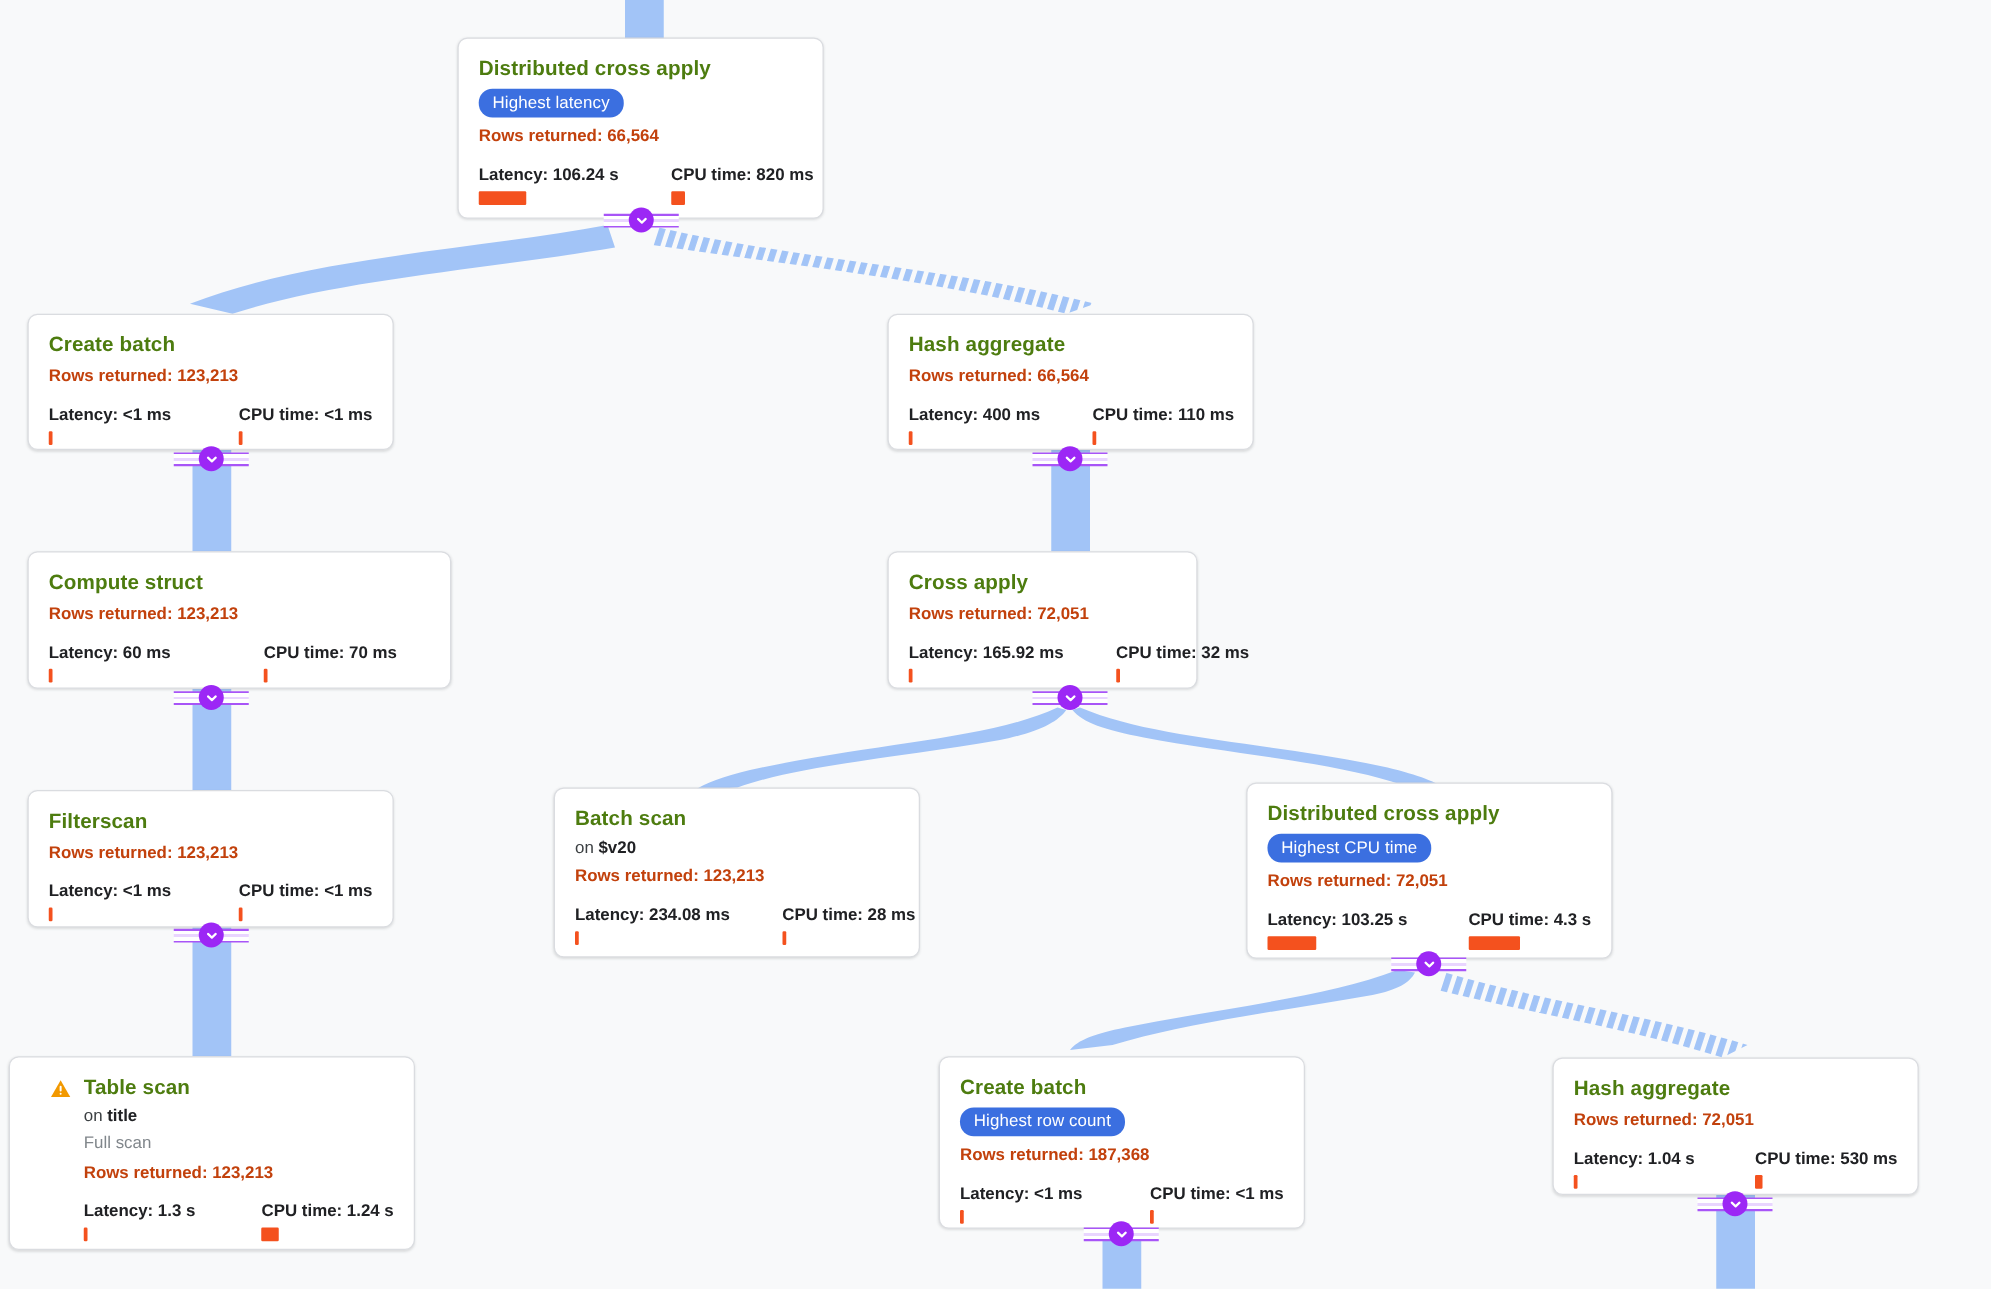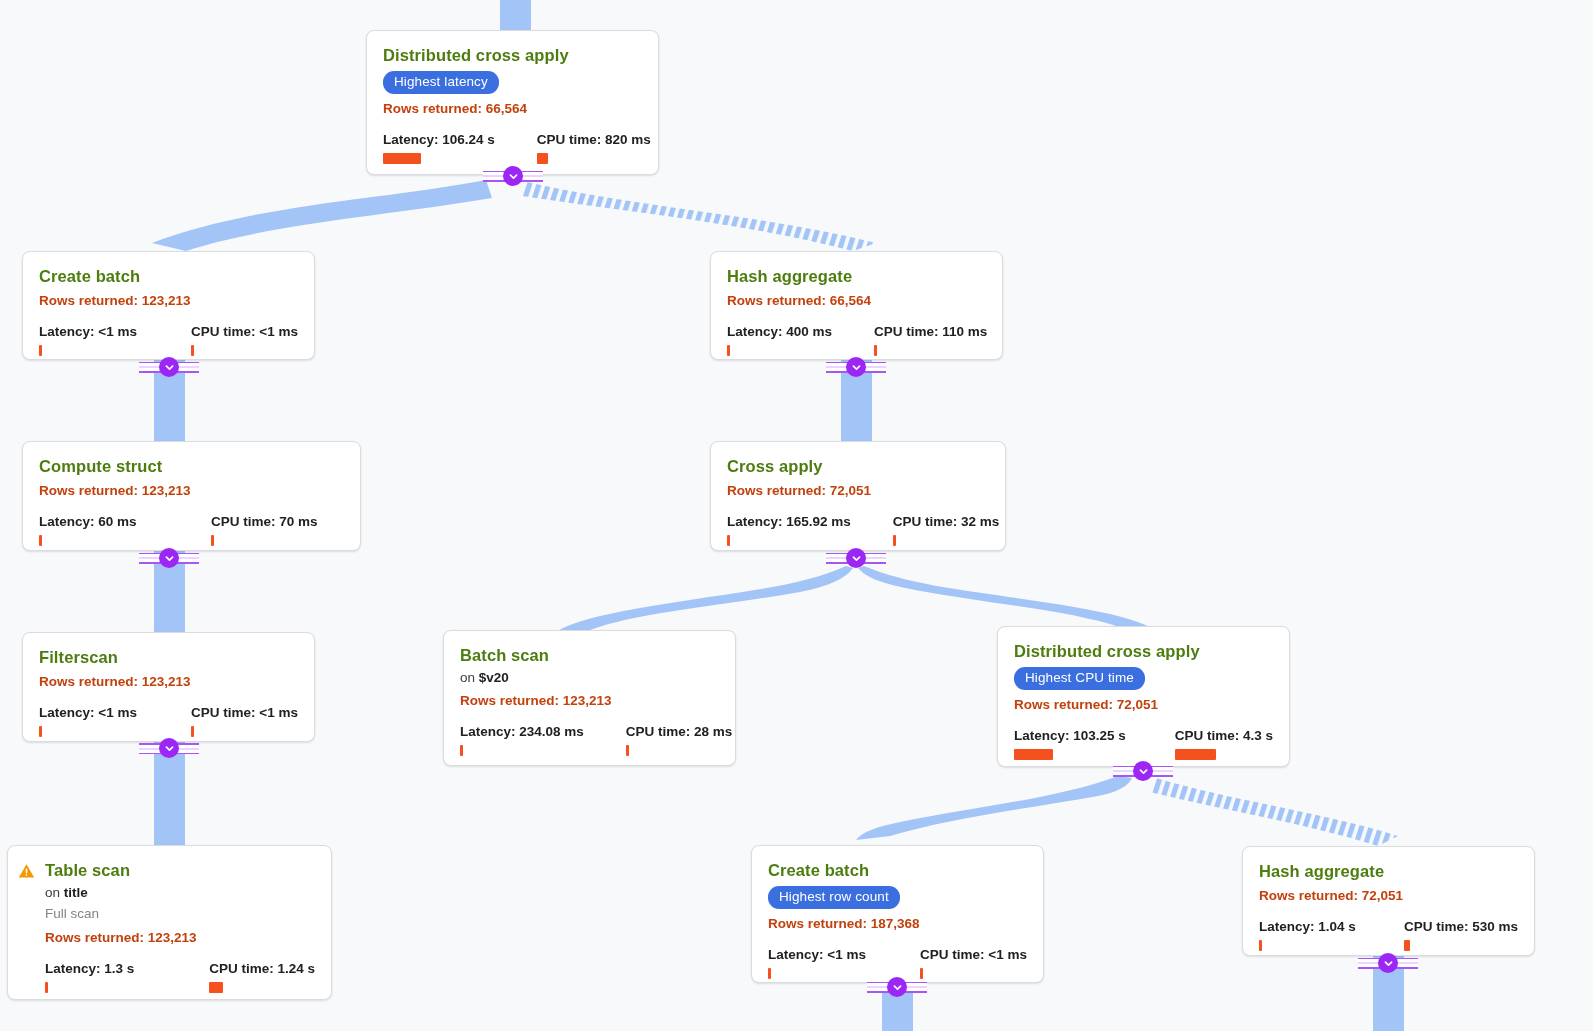--- a/index.html
+++ b/index.html
@@ -32,21 +32,21 @@
   .node {
     position: absolute;
     box-sizing: border-box;
     background: #ffffff;
     border: 1px solid #dadce0;
     border-radius: 8px;
     padding: 14px 16px 16px 16px;
     box-shadow: 0 1px 2px rgba(60,64,67,0.15);
   }
   .node.has-warning {
-    padding-left: 10px;
+    padding-left: 32px;
   }
   .node-inner {
     display: flex;
     align-items: flex-start;
     gap: 10px;
   }
   .warn-icon {
     flex: 0 0 auto;
     margin-top: 3px;
     line-height: 0;
@@ -276,21 +276,21 @@
                 <div class="metric-bar" style="width:3px"></div>
               </div>
               <div class="metric">
                 <div class="metric-label">CPU time: 70 ms</div>
                 <div class="metric-bar" style="width:3px"></div>
               </div>
             </div>
           </div>
         </div>
       </div>
-      <div class="node" style="left: 710px; top: 441px; width: 296px; height: 110px;">
+      <div class="node" style="left: 710px; top: 441px; width: 248px; height: 110px;">
         <div class="node-inner">
           <div class="node-body">
             <div class="node-title">Cross apply</div>
             <div class="rows">Rows returned: 72,051</div>
             <div class="metrics">
               <div class="metric" style="width:130px">
                 <div class="metric-label">Latency: 165.92 ms</div>
                 <div class="metric-bar" style="width:3px"></div>
               </div>
               <div class="metric">

